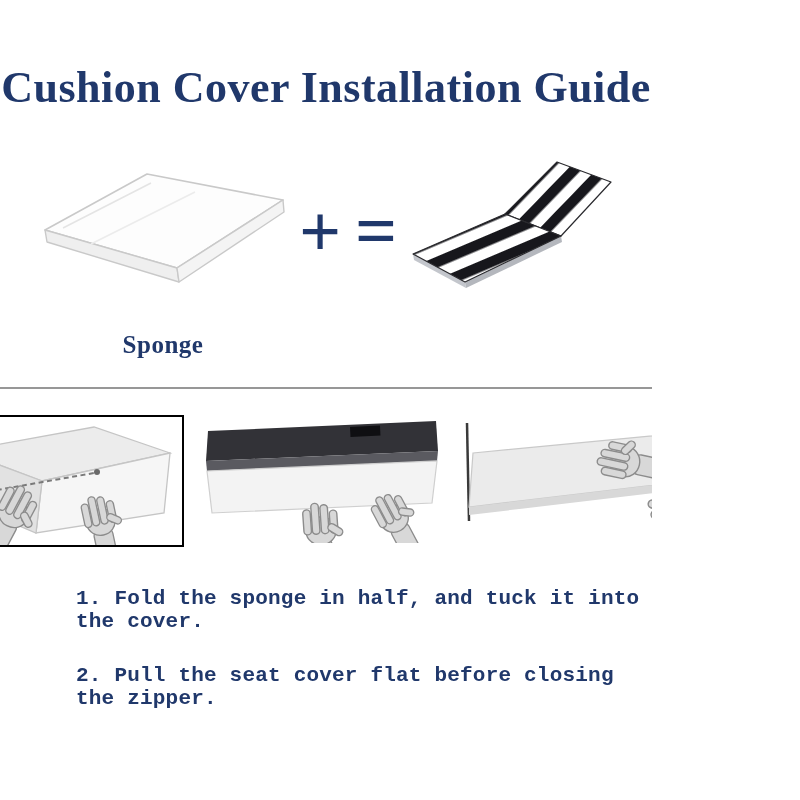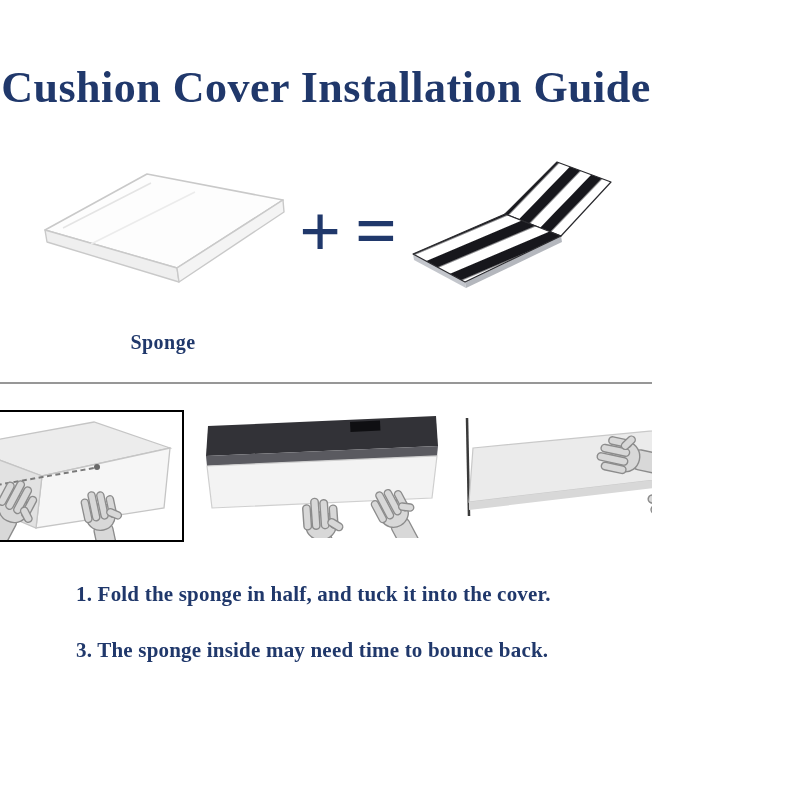--- a/index.html
+++ b/index.html
@@ -14,26 +14,26 @@
   .equation-row{margin-top:34px;display:flex;justify-content:center;align-items:flex-start;}
   .col{display:flex;flex-direction:column;align-items:center;}
   .fig{height:168px;display:flex;align-items:center;justify-content:center;}
   .col-sponge .fig{width:258px;}
   .col-cover .fig{width:198px;}
   .col-cushion .fig{width:214px;}
   .op{
     width:56px;height:168px;display:flex;align-items:center;justify-content:center;
     font-size:74px;font-weight:bold;color:#20386b;line-height:1;
   }
-  .fig-label{margin-top:16px;font-size:20px;font-weight:bold;color:#20386b;letter-spacing:0.5px;}
+  .fig-label{margin-top:16px;font-size:25px;font-weight:bold;color:#20386b;letter-spacing:0.5px;}
   .divider{width:712px;margin:28px auto 0;border-top:2px solid #979797;height:0;}
   .photos-row{margin-top:26px;display:flex;justify-content:center;align-items:flex-start;gap:18px;}
   .photo{background:#fff;font-size:0;}
   .photo--framed{border:2px solid #000;}
-  .steps{margin:40px 0 4px 76px;}
+  .steps{margin:40px 0 4px 76px;font-family:Liberation Mono, monospace;}
   .step{
     font-size:21px;font-weight:bold;color:#20386b;margin-bottom:31px;letter-spacing:0.2px;
   }
   svg{display:block;}
 </style>
 </head>
 <body>
 
 <div class="page">
 
@@ -152,16 +152,16 @@
         <path d="M 9,92 L 245,64 L 245,72 L 9,100 Z" fill="#d8d8d8"></path>
         <use href="#p3hand" transform="translate(152,44) rotate(-78)"></use>
         <use href="#p3hand" transform="translate(204,88) rotate(-70) scale(1.05)"></use>
       </svg>
     </div>
 
   </div>
 
   <div class="steps">
     <div class="step">1. Fold the sponge in half, and tuck it into the cover.</div>
-    <div class="step">3. The sponge inside may need time to bounce back.</div>
+    <div class="step">2. Pull the seat cover flat before closing the zipper.</div>
   </div>
 
 </div>
 
 </body></html>

